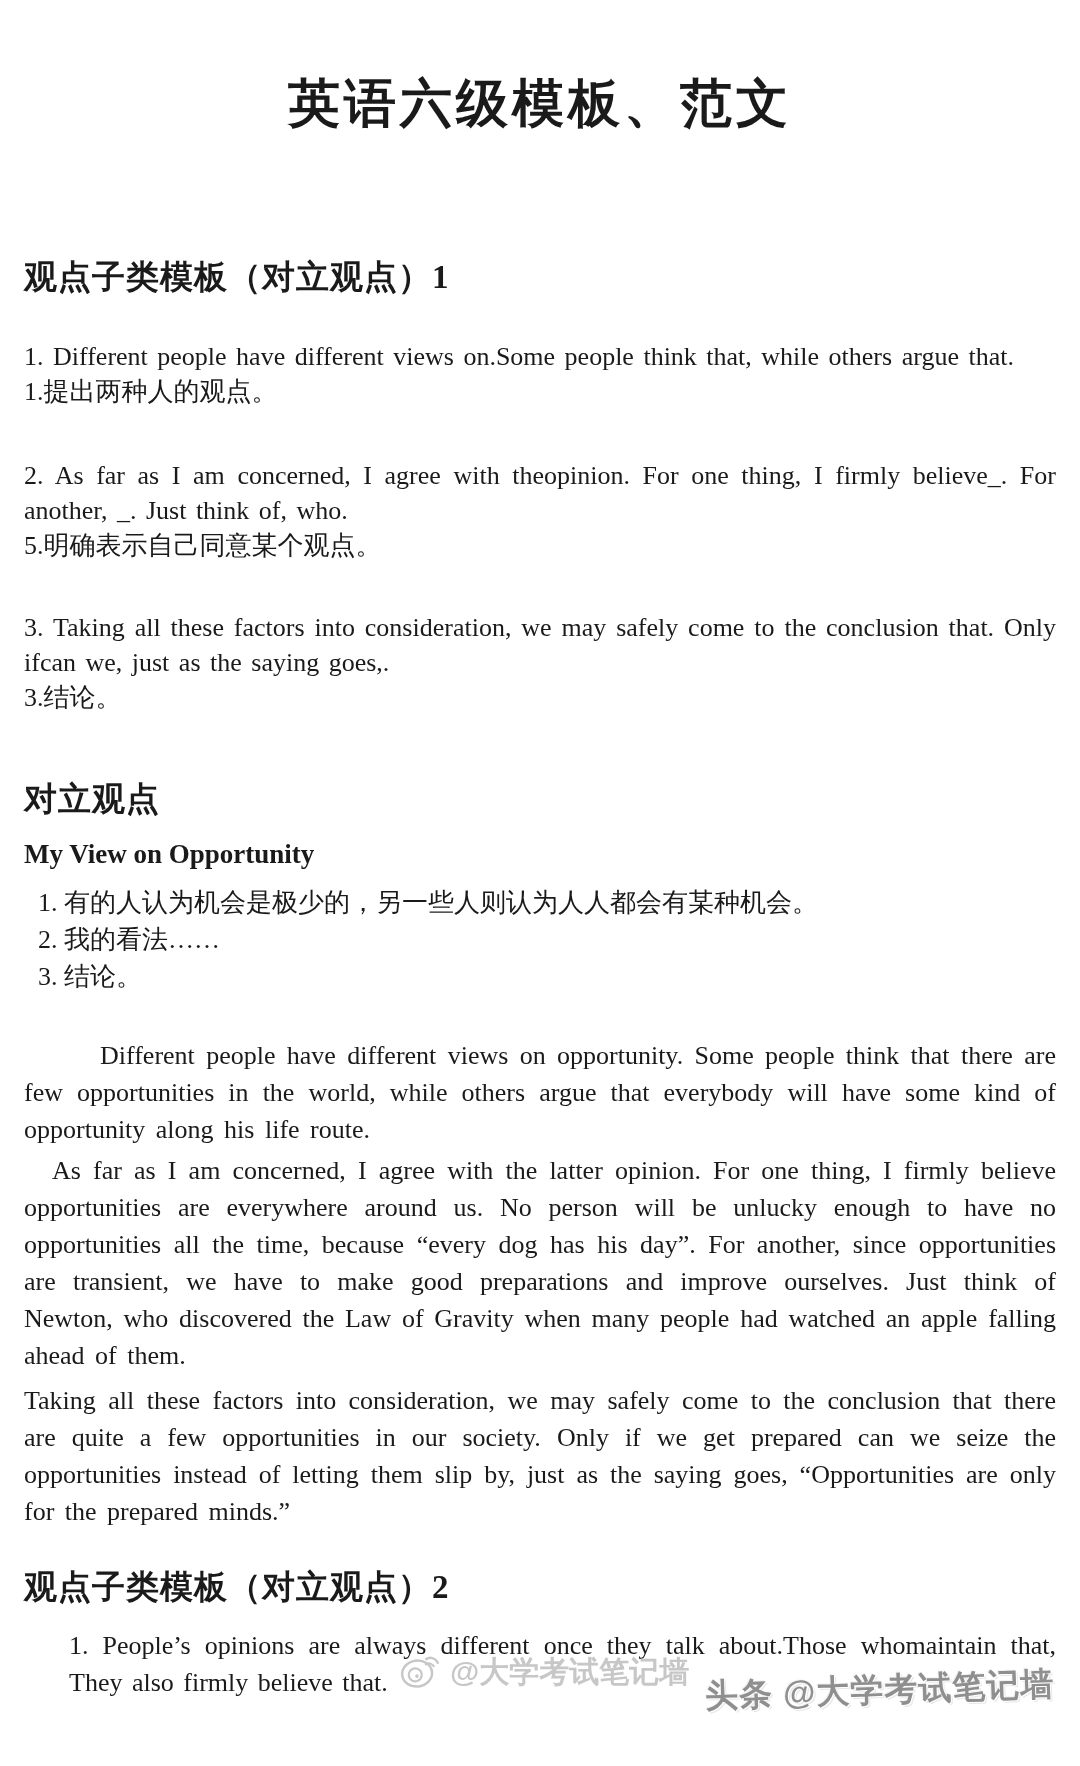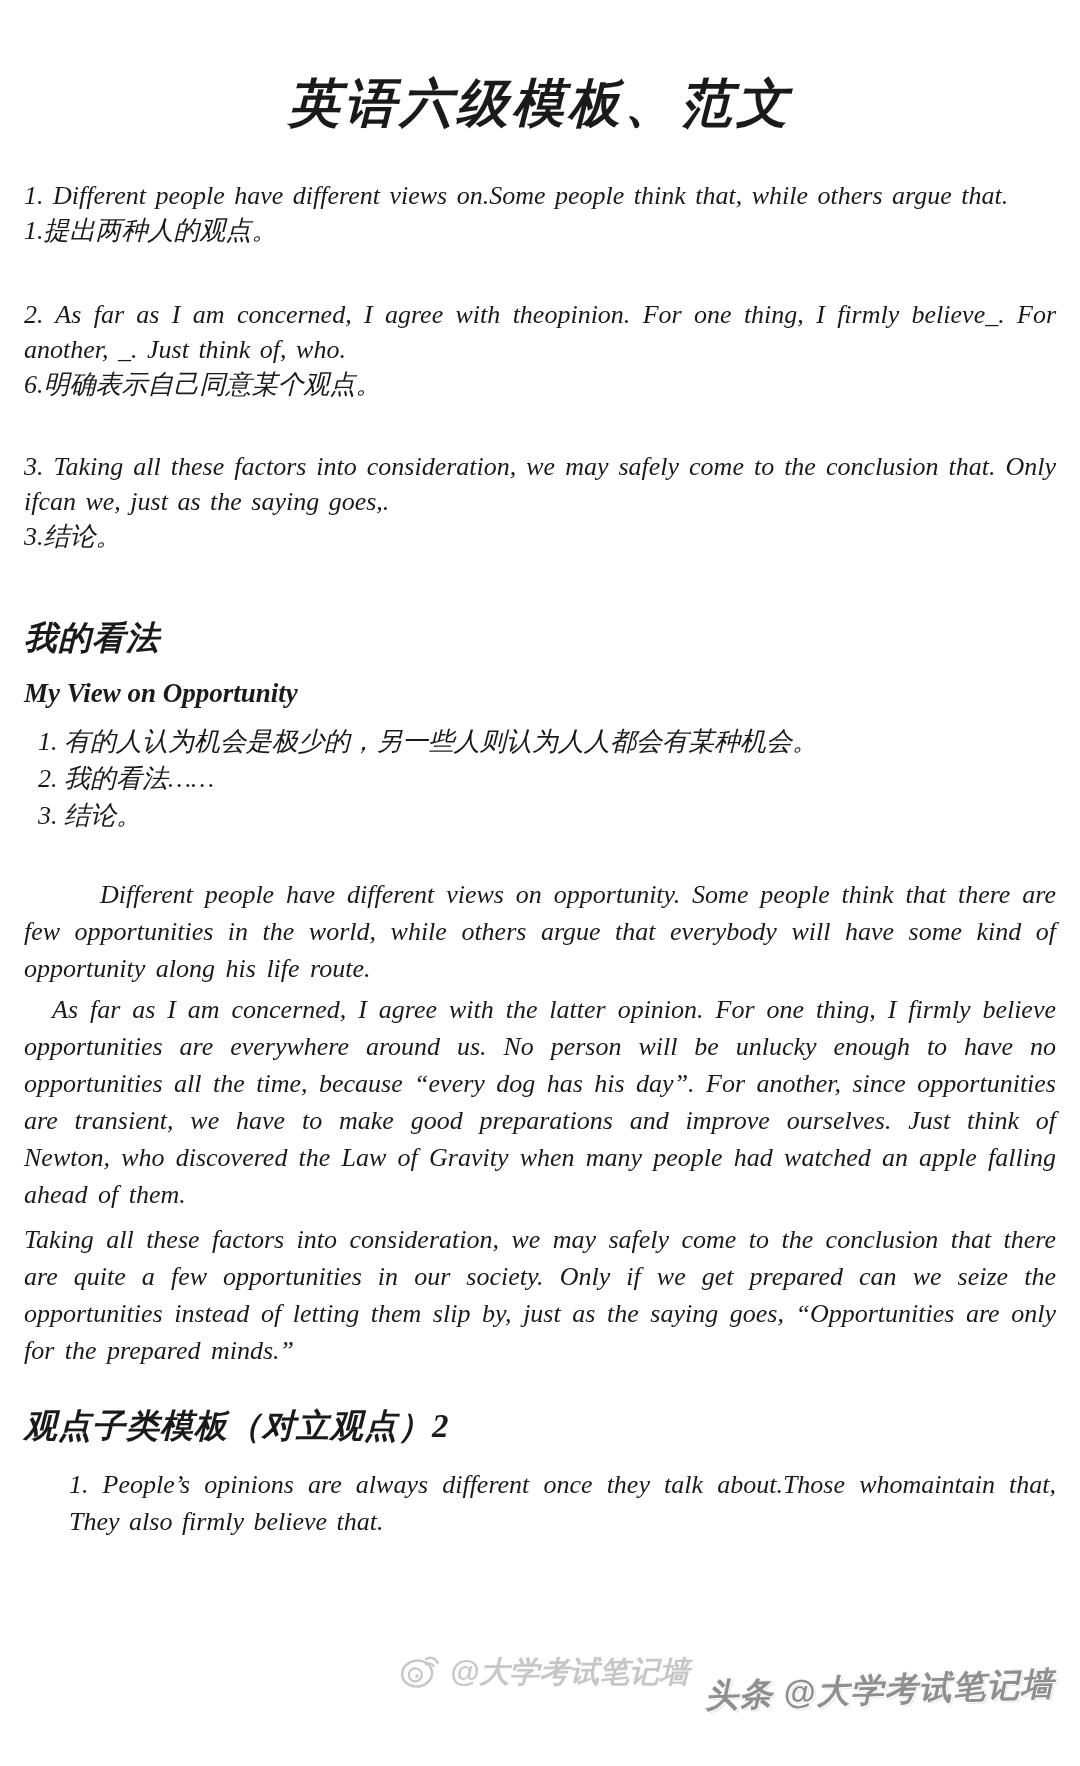--- a/index.html
+++ b/index.html
@@ -10,21 +10,20 @@
     overflow: hidden;
     position: relative;
     color: #1a1a1a;
     font-family: "Liberation Serif", "DejaVu Serif", serif;
   }
   .page {
     width: 1080px;
     height: 1766px;
     padding: 0 24px;
     position: relative;
-    font-style: italic;
   }
   .doc-title {
     padding-top: 70px;
     font-size: 52px;
     line-height: 68px;
     font-weight: bold;
     text-align: center;
     letter-spacing: 4px;
   }
   h2.sec {
@@ -112,37 +111,38 @@
     letter-spacing: 1px;
   }
 </style>
 </head>
 <body>
 
 <div class="page">
 
   <h1 class="doc-title">英语六级模板、范文</h1>
 
+  <h2 class="sec sec-1">观点子类模板（对立观点）1</h2>
 
   <div class="tmpl-item item-1">
     <p class="en">1. Different people have different views on.Some people think that, while others argue that.</p>
     <p class="zh">1.提出两种人的观点。</p>
   </div>
 
   <div class="tmpl-item item-2">
     <p class="en">2. As far as I am concerned, I agree with theopinion. For one thing, I firmly believe_. For another, _. Just think of, who.</p>
-    <p class="zh">6.明确表示自己同意某个观点。</p>
+    <p class="zh">5.明确表示自己同意某个观点。</p>
   </div>
 
   <div class="tmpl-item item-3">
     <p class="en">3. Taking all these factors into consideration, we may safely come to the conclusion that. Only ifcan we, just as the saying goes,.</p>
     <p class="zh">3.结论。</p>
   </div>
 
-  <h2 class="sec sec-classic">我的看法</h2>
+  <h2 class="sec sec-classic">对立观点</h2>
 
   <h3 class="essay-title">My View on Opportunity</h3>
 
   <ul class="outline">
     <li>1. 有的人认为机会是极少的，另一些人则认为人人都会有某种机会。</li>
     <li>2. 我的看法……</li>
     <li>3. 结论。</li>
   </ul>
 
   <div class="essay">

